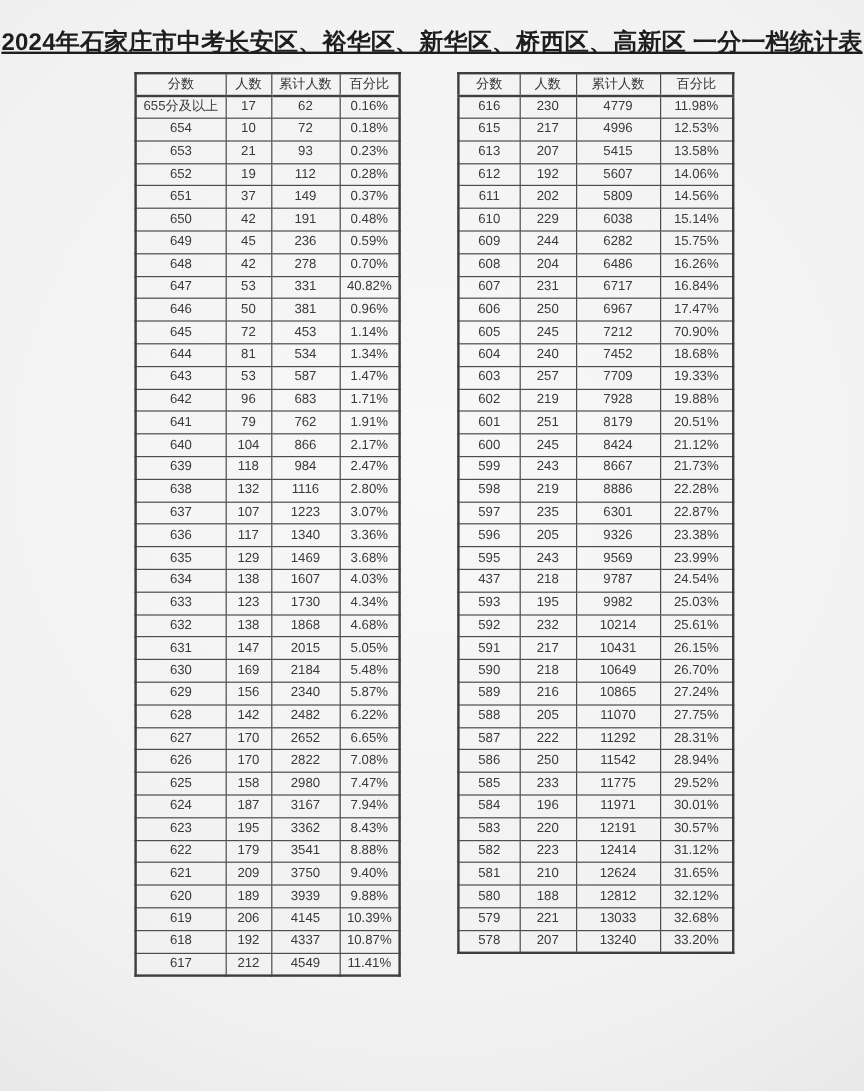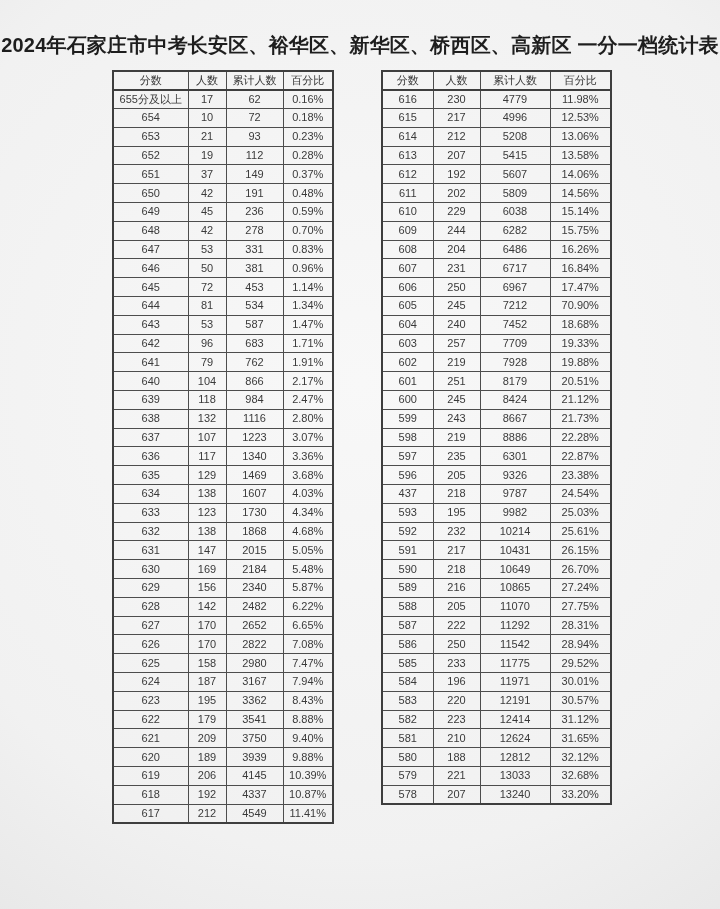--- a/index.html
+++ b/index.html
@@ -7,27 +7,28 @@
   body {
     font-family:"Liberation Sans","DejaVu Sans",sans-serif;
     background:#e9e9e9;
   }
   .page {
     position:relative;
     width:720px; height:909px;
     background:radial-gradient(ellipse 120% 95% at 50% 42%, #f8f8f8 0%, #f1f1f1 55%, #dddddd 100%);
   }
   .title {
-    padding-top:32px;
+    padding-top:22px;
     text-align:center;
     font-weight:bold;
     font-size:20px;
     color:#1e1e1e;
     letter-spacing:0.2px;
     white-space:nowrap;
+    text-decoration:underline;
   }
   .tables {
     display:flex;
     margin-left:112px;
     margin-top:11px;
     gap:47px;
     align-items:flex-start;
   }
   table {
     border-collapse:collapse;
@@ -130,21 +131,21 @@
           <tr>
             <td>648</td>
             <td>42</td>
             <td>278</td>
             <td>0.70%</td>
           </tr>
           <tr>
             <td>647</td>
             <td>53</td>
             <td>331</td>
-            <td>0.83%</td>
+            <td>40.82%</td>
           </tr>
           <tr>
             <td>646</td>
             <td>50</td>
             <td>381</td>
             <td>0.96%</td>
           </tr>
           <tr>
             <td>645</td>
             <td>72</td>
@@ -344,26 +345,20 @@
             <td>4779</td>
             <td>11.98%</td>
           </tr>
           <tr>
             <td>615</td>
             <td>217</td>
             <td>4996</td>
             <td>12.53%</td>
           </tr>
           <tr>
-            <td>614</td>
-            <td>212</td>
-            <td>5208</td>
-            <td>13.06%</td>
-          </tr>
-          <tr>
             <td>613</td>
             <td>207</td>
             <td>5415</td>
             <td>13.58%</td>
           </tr>
           <tr>
             <td>612</td>
             <td>192</td>
             <td>5607</td>
             <td>14.06%</td>
@@ -456,20 +451,26 @@
             <td>597</td>
             <td>235</td>
             <td>6301</td>
             <td>22.87%</td>
           </tr>
           <tr>
             <td>596</td>
             <td>205</td>
             <td>9326</td>
             <td>23.38%</td>
+          </tr>
+          <tr>
+            <td>595</td>
+            <td>243</td>
+            <td>9569</td>
+            <td>23.99%</td>
           </tr>
           <tr>
             <td>437</td>
             <td>218</td>
             <td>9787</td>
             <td>24.54%</td>
           </tr>
           <tr>
             <td>593</td>
             <td>195</td>

